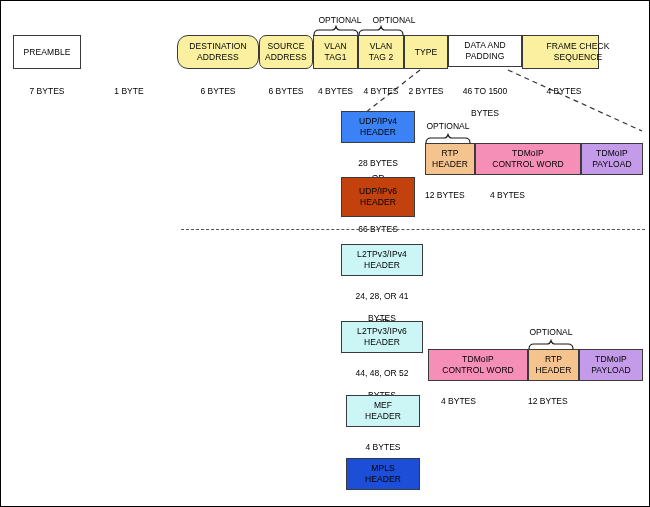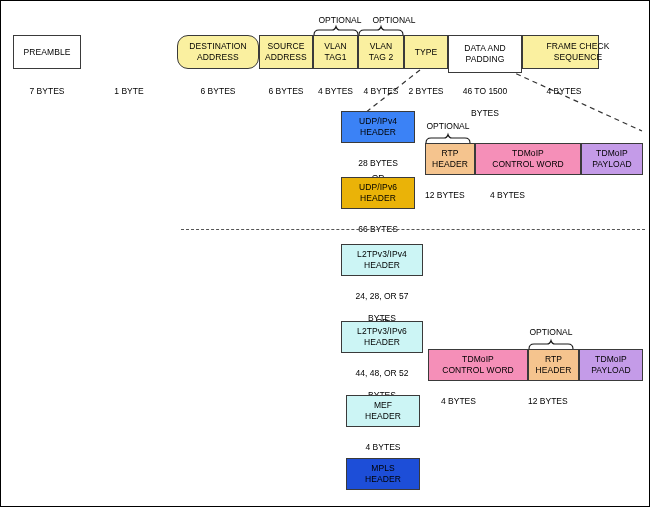--- a/index.html
+++ b/index.html
@@ -79,21 +79,21 @@
   </div>
 
   <div class="box" style="left:176px;top:34px;width:82px;height:34px;background:#FAF0A0;border-radius:11px;">
     <span>DESTINATION</span>
     <span>ADDRESS</span>
   </div>
   <div class="lbl" style="left:176px;top:74px;width:82px;">
     <span>6 BYTES</span>
   </div>
 
-  <div class="box" style="left:258px;top:34px;width:54px;height:34px;background:#FAF0A0;">
+  <div class="box" style="left:258px;top:34px;width:54px;height:34px;background:#FAF0A0;border-radius:7px;">
     <span>SOURCE</span>
     <span>ADDRESS</span>
   </div>
   <div class="lbl" style="left:258px;top:74px;width:54px;">
     <span>6 BYTES</span>
   </div>
 
   <div class="box" style="left:312px;top:34px;width:45px;height:34px;background:#FAF0A0;">
     <span>VLAN</span>
     <span>TAG1</span>
@@ -110,21 +110,21 @@
     <span>4 BYTES</span>
   </div>
 
   <div class="box" style="left:403px;top:34px;width:44px;height:34px;background:#FAF0A0;">
     <span>TYPE</span>
   </div>
   <div class="lbl" style="left:402px;top:74px;width:46px;">
     <span>2 BYTES</span>
   </div>
 
-  <div class="box" style="left:447px;top:34px;width:74px;height:38px;background:#FFFFFF;">
+  <div class="box" style="left:447px;top:34px;width:74px;height:32px;background:#FFFFFF;">
     <span>DATA AND</span>
     <span>PADDING</span>
   </div>
   <div class="lbl" style="left:447px;top:74px;width:74px;">
     <span>46 TO 1500</span>
     <span>BYTES</span>
   </div>
 
   <div class="box" style="left:521px;top:34px;width:77px;height:34px;background:#FAF0A0;padding-left:35px;">
     <span>FRAME CHECK</span>
@@ -138,21 +138,21 @@
     <span>UDP/IPv4</span>
     <span>HEADER</span>
   </div>
   <div class="lbl" style="left:340px;top:146px;width:74px;">
     <span>28 BYTES</span>
   </div>
   <div class="lbl" style="left:340px;top:161px;width:74px;">
     <span>OR</span>
   </div>
 
-  <div class="box" style="left:340px;top:176px;width:74px;height:32px;background:#eab308;">
+  <div class="box" style="left:340px;top:176px;width:74px;height:40px;background:#c2410c;">
     <span>UDP/IPv6</span>
     <span>HEADER</span>
   </div>
   <div class="lbl" style="left:340px;top:212px;width:74px;">
     <span>66 BYTES</span>
   </div>
 
   <div class="lbl" style="left:419px;top:120px;width:56px;">OPTIONAL</div>
 
   <div class="box" style="left:424px;top:142px;width:50px;height:32px;background:#F5C48E;">
@@ -176,21 +176,21 @@
     <span>PAYLOAD</span>
   </div>
 
   <div class="dash-h" style="left:180px;top:228px;width:464px;"></div>
 
   <div class="box" style="left:340px;top:243px;width:82px;height:32px;background:#CCF5F5;">
     <span>L2TPv3/IPv4</span>
     <span>HEADER</span>
   </div>
   <div class="lbl" style="left:338px;top:279px;width:86px;">
-    <span>24, 28, OR 57</span>
+    <span>24, 28, OR 41</span>
     <span>BYTES</span>
   </div>
   <div class="lbl" style="left:338px;top:305px;width:86px;">
     <span>OR</span>
   </div>
 
   <div class="box" style="left:340px;top:320px;width:82px;height:32px;background:#CCF5F5;">
     <span>L2TPv3/IPv6</span>
     <span>HEADER</span>
   </div>

